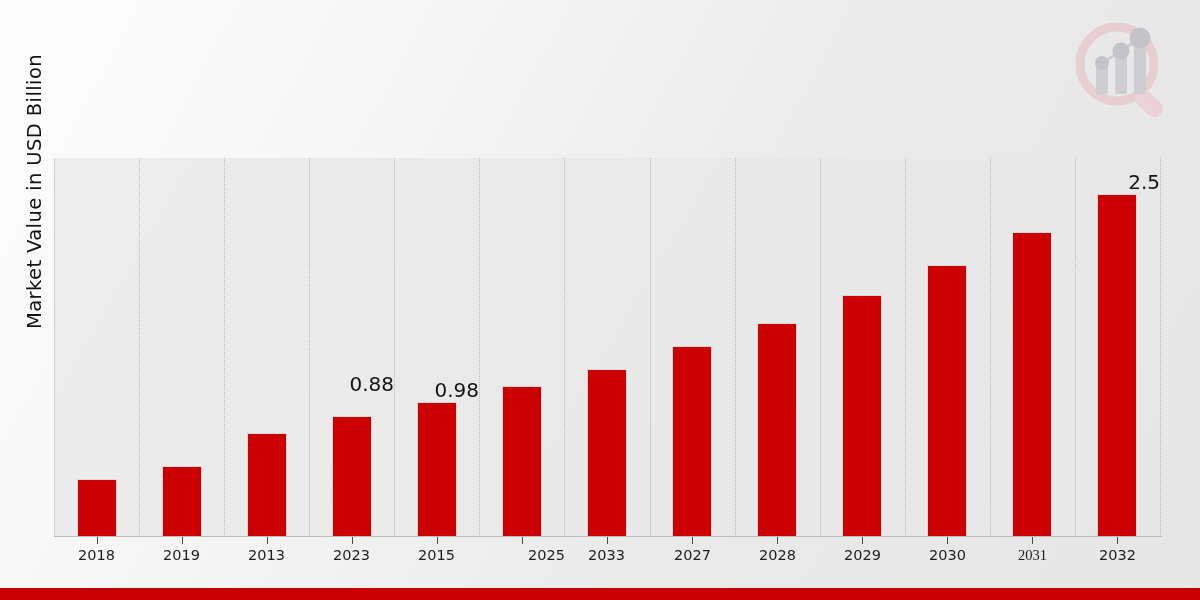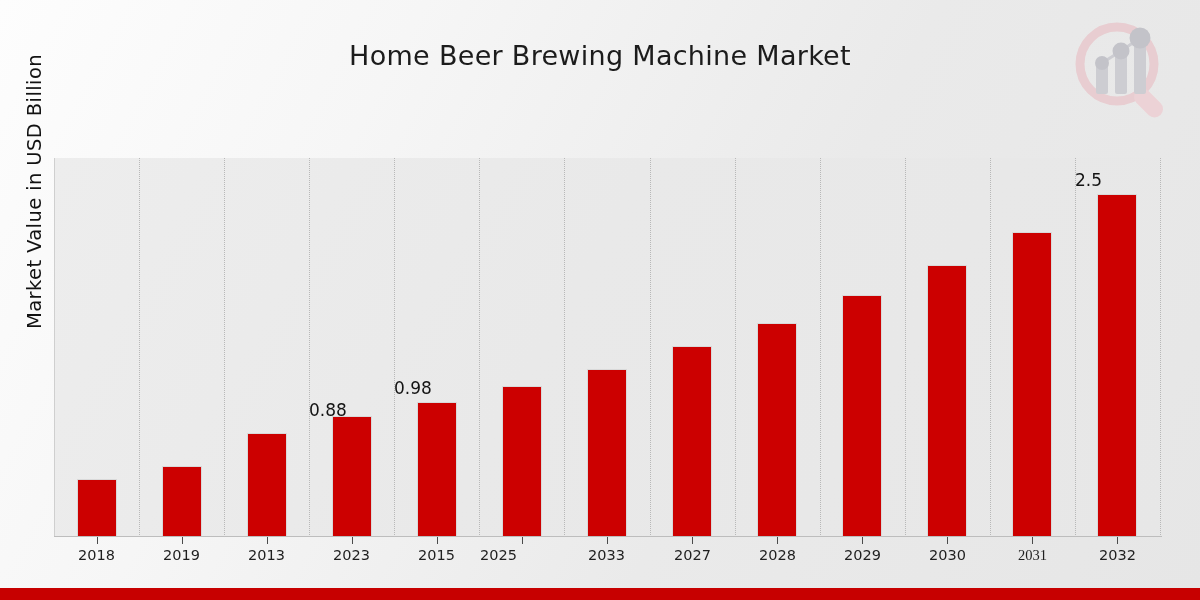--- a/index.html
+++ b/index.html
@@ -99,23 +99,23 @@
     position: absolute;
     top: 547px;
     font-size: 14.5px;
     color: #1f1f1f;
     text-align: center;
     white-space: nowrap;
   }
 
   .bar-value-label {
     position: absolute;
-    font-size: 17px;
+    font-size: 20px;
     color: #141414;
-    text-align: left;
+    text-align: right;
     white-space: nowrap;
   }
 
   
   #y-axis-title {
     position: absolute;
     left: -166px;
     top: 180px;
     width: 400px;
     text-align: center;
@@ -134,21 +134,20 @@
     width: 1200px;
     height: 12px;
     background: #c70000;
   }
 </style>
 </head>
 <body>
 
 <div id="page">
 
-  <div id="chart-title">Home Beer Brewing Machine Market</div>
 
   <div id="brand-logo">
     <svg width="108" height="104" viewBox="0 0 108 104" aria-hidden="true">
       <circle cx="47" cy="46" r="37" fill="none" stroke="#e8c9cd" stroke-width="9"></circle>
       <rect x="70" y="68" width="17" height="34" rx="8.5" transform="rotate(-45 78.5 85)" fill="#edcfd3"></rect>
       <rect x="26" y="46" width="12" height="30" rx="2" fill="#c9c9cf"></rect>
       <rect x="45" y="33" width="12" height="43" rx="2" fill="#c9c9cf"></rect>
       <rect x="64" y="20" width="12" height="56" rx="2" fill="#c9c9cf"></rect>
       <path d="M32 45 L51 33 L70 20" fill="none" stroke="#c9c9cf" stroke-width="3"></path>
       <circle cx="32" cy="45" r="7" fill="#bdbdc4"></circle>
@@ -194,26 +193,26 @@
   <div id="footer-bar"></div>
 
 <div class="tick-mark" style="left: 97px;"></div>
     <div class="x-tick-label" style="left: 54px; width: 85.0769px;">2018</div>
     <div class="tick-mark" style="left: 182px;"></div>
     <div class="x-tick-label" style="left: 139px; width: 85.0769px;">2019</div>
     <div class="tick-mark" style="left: 267px;"></div>
     <div class="x-tick-label" style="left: 224px; width: 85.0769px;">2013</div>
     <div class="tick-mark" style="left: 352px;"></div>
     <div class="x-tick-label" style="left: 309px; width: 85.0769px;">2023</div>
-    <div class="bar-value-label" style="left: 309px; width: 85.0769px; top: 400px;">0.88</div>
+    <div class="bar-value-label" style="left: 309px; width: 85.0769px; top: 372px;">0.88</div>
     <div class="tick-mark" style="left: 437px;"></div>
     <div class="x-tick-label" style="left: 394px; width: 85.0769px;">2015</div>
     <div class="bar-value-label" style="left: 394px; width: 85.0769px; top: 378px;">0.98</div>
     <div class="tick-mark" style="left: 522px;"></div>
-    <div class="x-tick-label" style="left: 456px; width: 85.0769px;">2025</div>
+    <div class="x-tick-label" style="left: 504px; width: 85.0769px;">2025</div>
     <div class="tick-mark" style="left: 607px;"></div>
     <div class="x-tick-label" style="left: 564px; width: 85.0769px;">2033</div>
     <div class="tick-mark" style="left: 692px;"></div>
     <div class="x-tick-label" style="left: 650px; width: 85.0769px;">2027</div>
     <div class="tick-mark" style="left: 777px;"></div>
     <div class="x-tick-label" style="left: 735px; width: 85.0769px;">2028</div>
     <div class="tick-mark" style="left: 862px;"></div>
     <div class="x-tick-label" style="left: 820px; width: 85.0769px;">2029</div>
     <div class="tick-mark" style="left: 947px;"></div>
     <div class="x-tick-label" style="left: 905px; width: 85.0769px;">2030</div>

